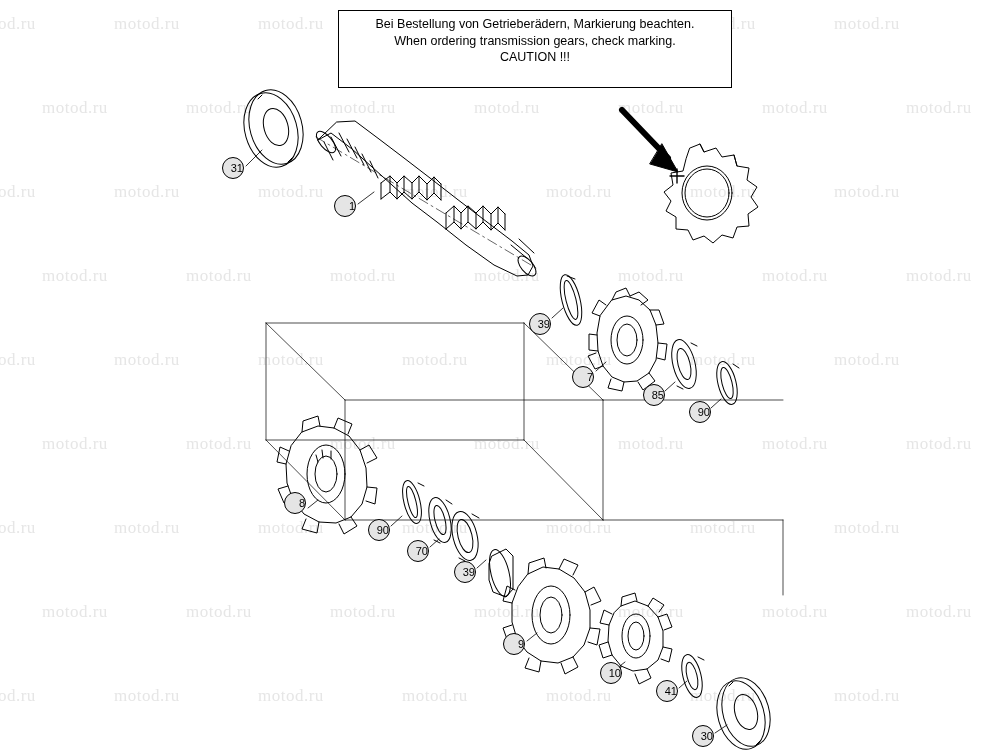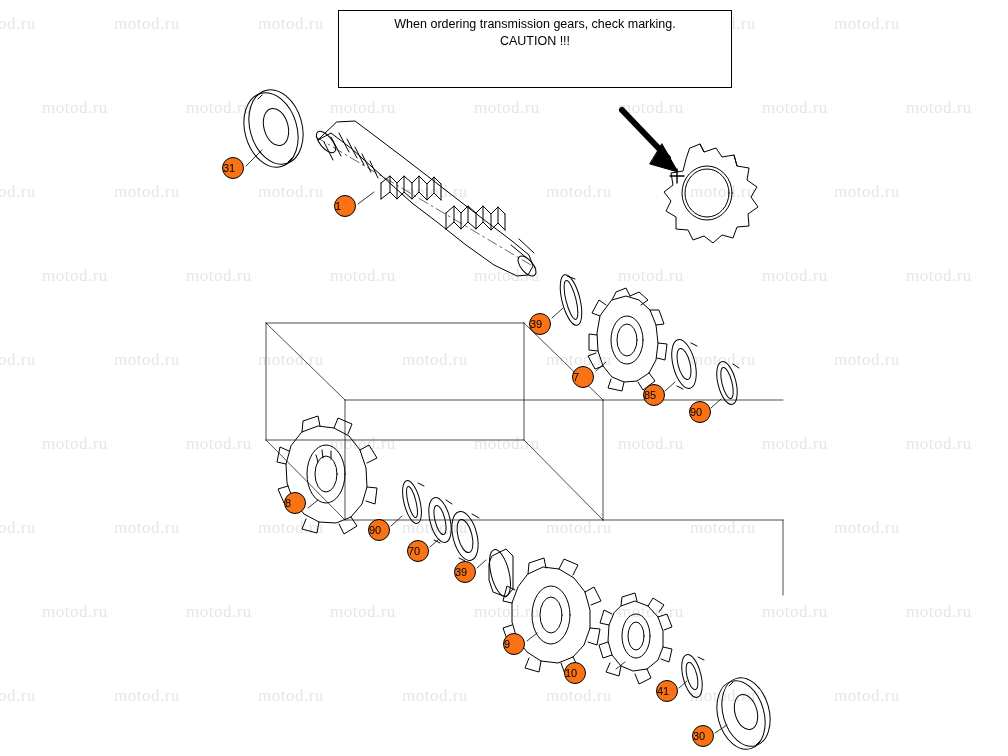--- a/index.html
+++ b/index.html
@@ -58,26 +58,26 @@
   }
   #caution-box div { white-space: nowrap; }
   
   .callout {
     position: absolute;
     z-index: 4;
     width: 22px;
     height: 22px;
     border: 1px solid #000;
     border-radius: 50%;
-    background: #f97316;
+    background: #e5e5e5;
     color: #000;
     font-family: "Liberation Sans", sans-serif;
     font-size: 11px;
     line-height: 20px;
-    text-align: left;
+    text-align: right;
     box-sizing: border-box;
   }
 </style>
 </head>
 <body>
 
 <div id="page">
 
   <div id="watermarks">
       <div class="wm" style="left: -30px; top: 14px;">motod.ru</div>
@@ -393,34 +393,35 @@
         <ellipse cx="741" cy="715" rx="23" ry="35" transform="rotate(-16 741 715)"></ellipse>
         <path d="M733 682 L729 686"></path>
         <path d="M760 741 L756 745"></path>
       </g>
       <path d="M715 733 L727 725" stroke-width="0.8"></path>
 
     </g>
   </svg>
 
   <div id="caution-box">
+    <div>Bei Bestellung von Getrieberädern, Markierung beachten.</div>
     <div>When ordering transmission gears, check marking.</div>
     <div>CAUTION !!!</div>
   </div>
 
   <div id="callout-layer">
       <div class="callout" style="left: 222px; top: 157px;">31</div>
       <div class="callout" style="left: 334px; top: 195px;">1</div>
       <div class="callout" style="left: 529px; top: 313px;">39</div>
       <div class="callout" style="left: 572px; top: 366px;">7</div>
       <div class="callout" style="left: 643px; top: 384px;">85</div>
       <div class="callout" style="left: 689px; top: 401px;">90</div>
       <div class="callout" style="left: 284px; top: 492px;">8</div>
       <div class="callout" style="left: 368px; top: 519px;">90</div>
       <div class="callout" style="left: 407px; top: 540px;">70</div>
       <div class="callout" style="left: 454px; top: 561px;">39</div>
       <div class="callout" style="left: 503px; top: 633px;">9</div>
-      <div class="callout" style="left: 564px; top: 662px;">10</div>
+      <div class="callout" style="left: 600px; top: 662px;">10</div>
       <div class="callout" style="left: 656px; top: 680px;">41</div>
       <div class="callout" style="left: 692px; top: 725px;">30</div>
     </div>
 
 </div>
 
 </body></html>

